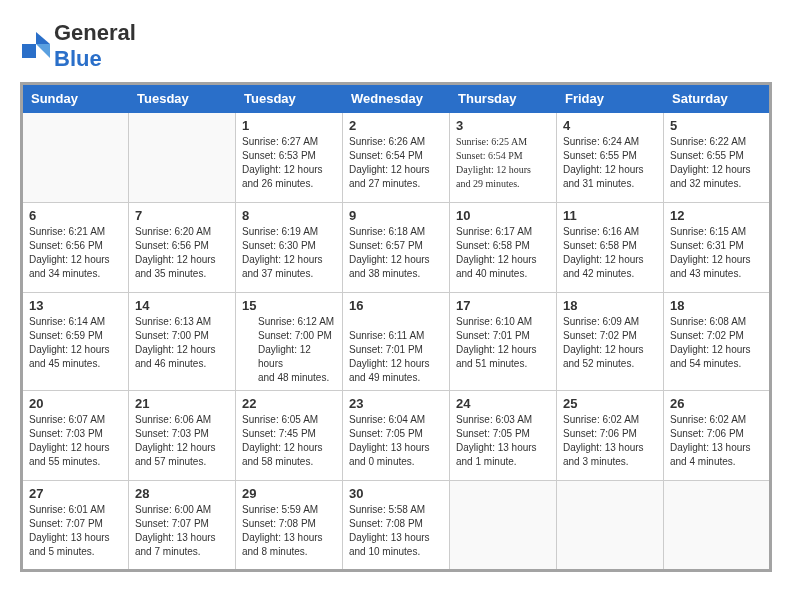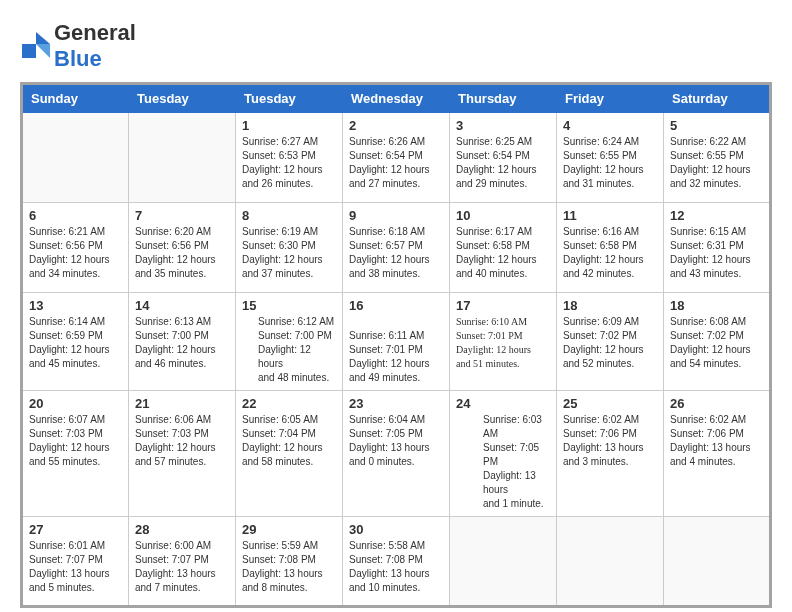--- a/index.html
+++ b/index.html
@@ -126,21 +126,21 @@
         </td>
         <td>
           <div class="day-num">2</div>
           <div class="day-info" style="white-space: pre-line;">Sunrise: 6:26 AM
 Sunset: 6:54 PM
 Daylight: 12 hours
 and 27 minutes.</div>
         </td>
         <td>
           <div class="day-num">3</div>
-          <div class="day-info" style="white-space: pre-line;">Sunrise: 6:25 AM
+          <div class="day-info" style="white-space: pre-line; font-family: Liberation Serif, serif;">Sunrise: 6:25 AM
 Sunset: 6:54 PM
 Daylight: 12 hours
 and 29 minutes.</div>
         </td>
         <td>
           <div class="day-num">4</div>
           <div class="day-info" style="white-space: pre-line;">Sunrise: 6:24 AM
 Sunset: 6:55 PM
 Daylight: 12 hours
 and 31 minutes.</div>
@@ -228,21 +228,21 @@
         </td>
         <td>
           <div class="day-num">16</div>
           <div class="day-info" style="white-space: pre-line; margin-top: 16px;">Sunrise: 6:11 AM
 Sunset: 7:01 PM
 Daylight: 12 hours
 and 49 minutes.</div>
         </td>
         <td>
           <div class="day-num">17</div>
-          <div class="day-info" style="white-space: pre-line; font-family: Liberation Serif, serif;">Sunrise: 6:10 AM
+          <div class="day-info" style="white-space: pre-line;">Sunrise: 6:10 AM
 Sunset: 7:01 PM
 Daylight: 12 hours
 and 51 minutes.</div>
         </td>
         <td>
           <div class="day-num">18</div>
           <div class="day-info" style="white-space: pre-line;">Sunrise: 6:09 AM
 Sunset: 7:02 PM
 Daylight: 12 hours
 and 52 minutes.</div>
@@ -266,34 +266,34 @@
         <td>
           <div class="day-num">21</div>
           <div class="day-info" style="white-space: pre-line;">Sunrise: 6:06 AM
 Sunset: 7:03 PM
 Daylight: 12 hours
 and 57 minutes.</div>
         </td>
         <td>
           <div class="day-num">22</div>
           <div class="day-info" style="white-space: pre-line;">Sunrise: 6:05 AM
-Sunset: 7:04 PM
+Sunset: 7:45 PM
 Daylight: 12 hours
 and 58 minutes.</div>
         </td>
         <td>
           <div class="day-num">23</div>
           <div class="day-info" style="white-space: pre-line;">Sunrise: 6:04 AM
 Sunset: 7:05 PM
 Daylight: 13 hours
 and 0 minutes.</div>
         </td>
         <td>
           <div class="day-num">24</div>
-          <div class="day-info" style="white-space: pre-line; margin-left: 27px;">Sunrise: 6:03 AM
+          <div class="day-info" style="white-space: pre-line;">Sunrise: 6:03 AM
 Sunset: 7:05 PM
 Daylight: 13 hours
 and 1 minute.</div>
         </td>
         <td>
           <div class="day-num">25</div>
           <div class="day-info" style="white-space: pre-line;">Sunrise: 6:02 AM
 Sunset: 7:06 PM
 Daylight: 13 hours
 and 3 minutes.</div>

